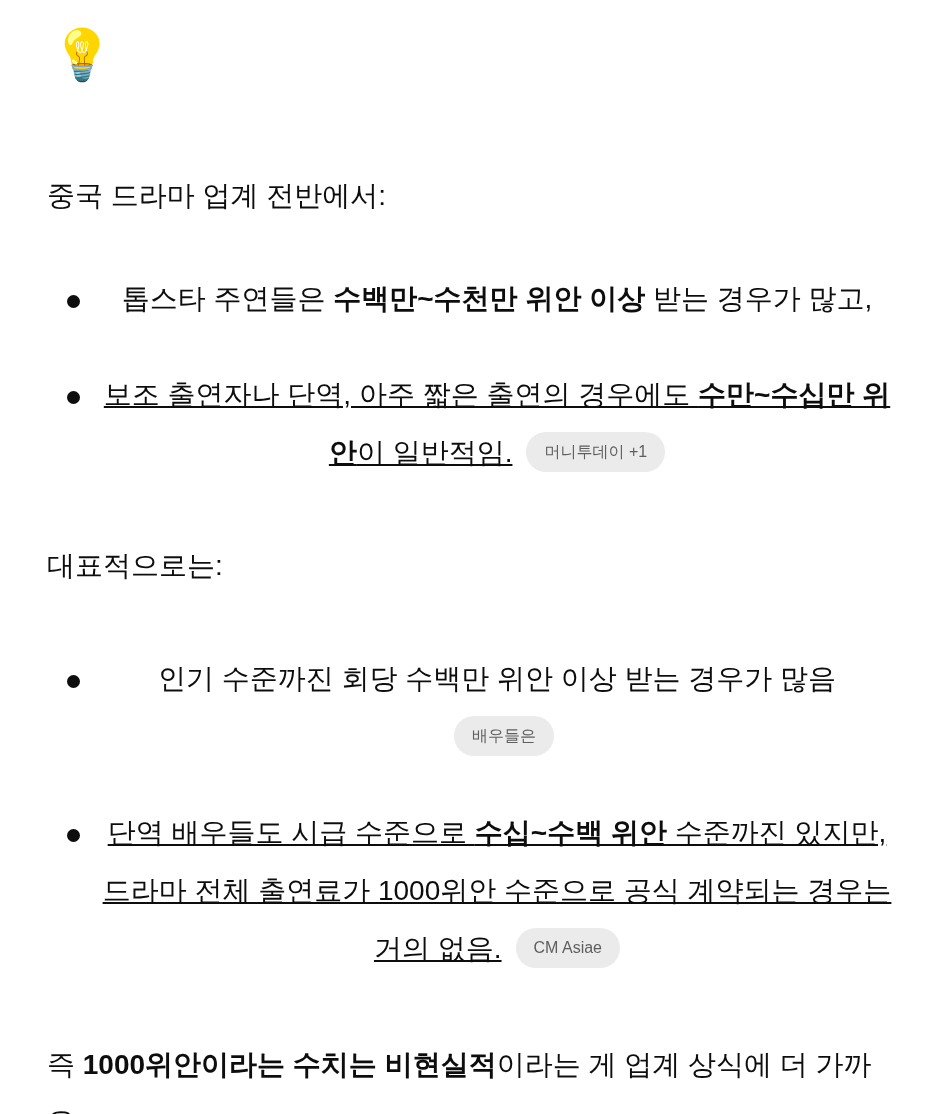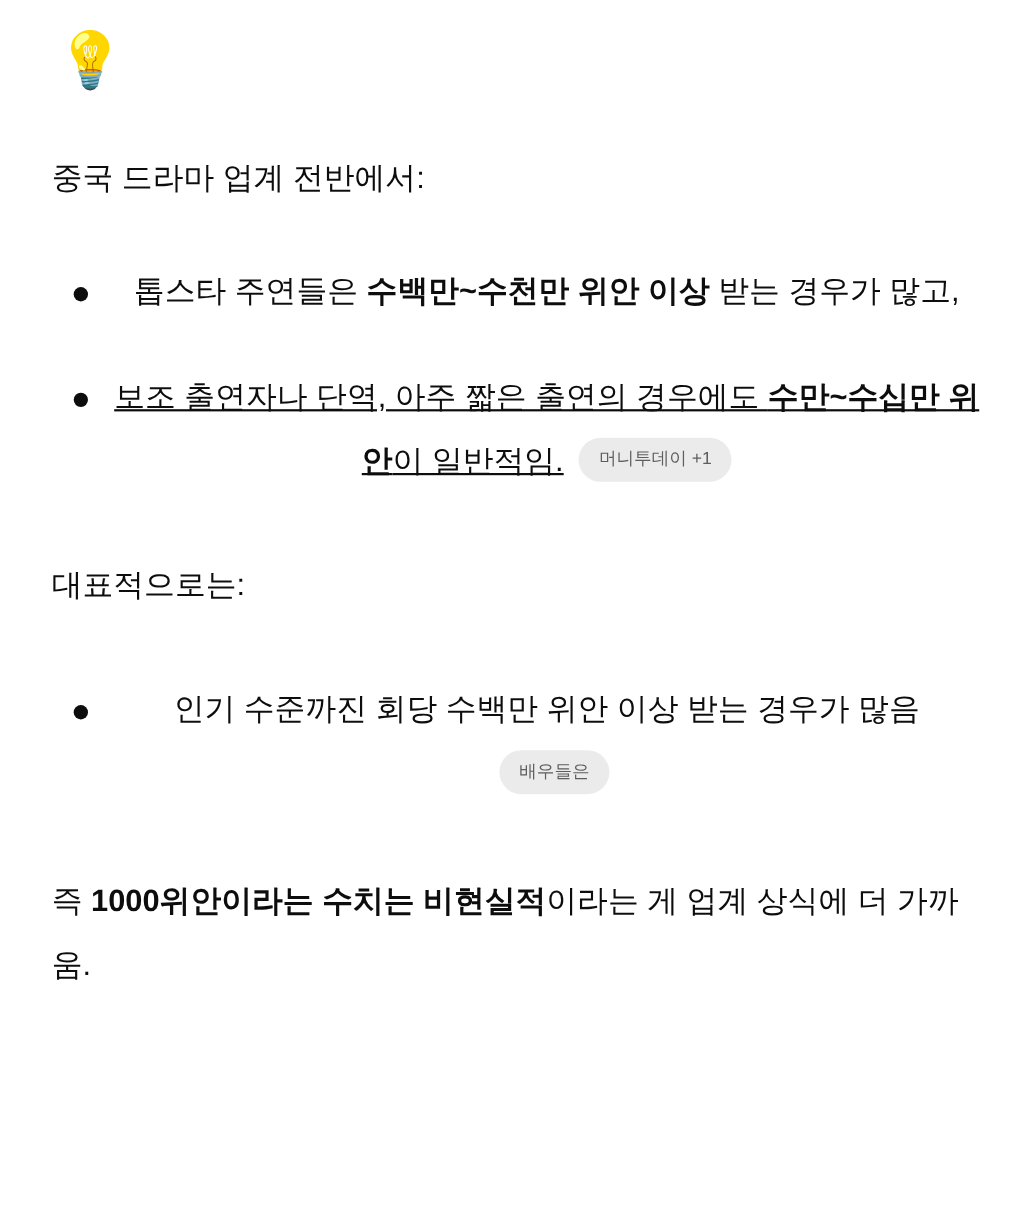--- a/index.html
+++ b/index.html
@@ -30,21 +30,21 @@
   .emoji {
     font-size: 50px;
     line-height: 1;
     font-weight: 400;
   }
   .para {
     font-size: 28px;
     line-height: 44px;
     margin: 0;
   }
-  .intro   { margin-top: 60px; }
+  .intro   { margin-top: 94px; }
   .middle  { margin-top: 62px; }
   .conclusion { margin-top: 58px; line-height: 58px; max-width: 830px; }
   ul.blist {
     list-style: none;
     margin: 52px 0 0 0;
     padding: 0 0 0 20px;
     text-align: center;
   }
   ul.blist2 { margin-top: 62px; }
   ul.blist li {
@@ -106,19 +106,23 @@
     </li>
   </ul>
 
   <p class="para middle">대표적으로는:</p>
 
   <ul class="blist blist2">
     <li>
       <span class="dot"></span>
       <span>인기 수준까진 회당 수백만 위안 이상 받는 경우가 많음</span><span class="badge">배우들은</span>
     </li>
+    <li>
+      <span class="dot"></span>
+      <span>단역 배우들도 시급 수준으로 </span><span class="b">수십~수백 위안</span><span> 수준까진 있지만, 드라마 전체 출연료가 1000위안 수준으로 공식 계약되는 경우는 거의 없음.</span><span class="badge">CM Asiae</span>
+    </li>
   </ul>
 
   <p class="para conclusion">
     <span>즉 </span><span class="b">1000위안이라는 수치는 비현실적</span><span>이라는 게 업계 상식에 더 가까움.</span>
   </p>
 
 </div>
 
 </body></html>

